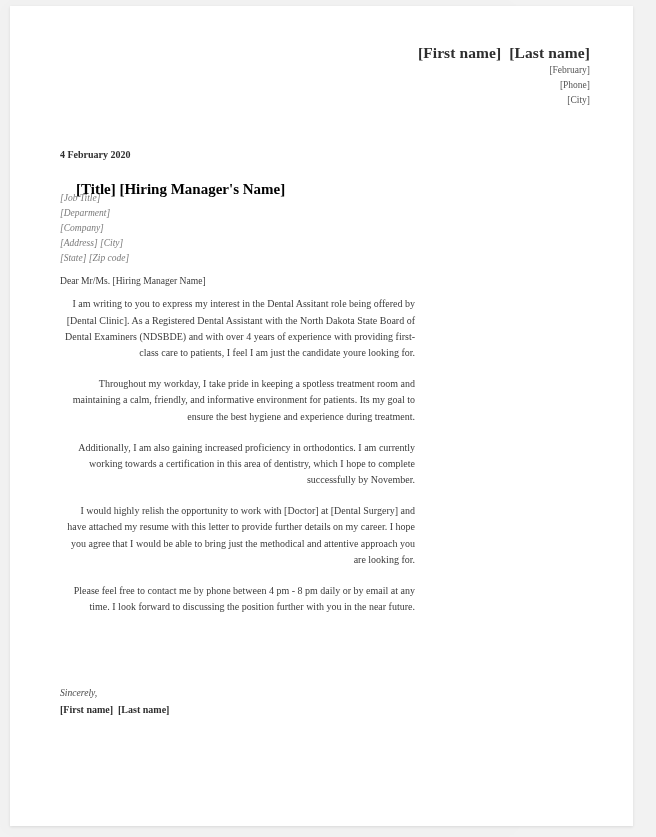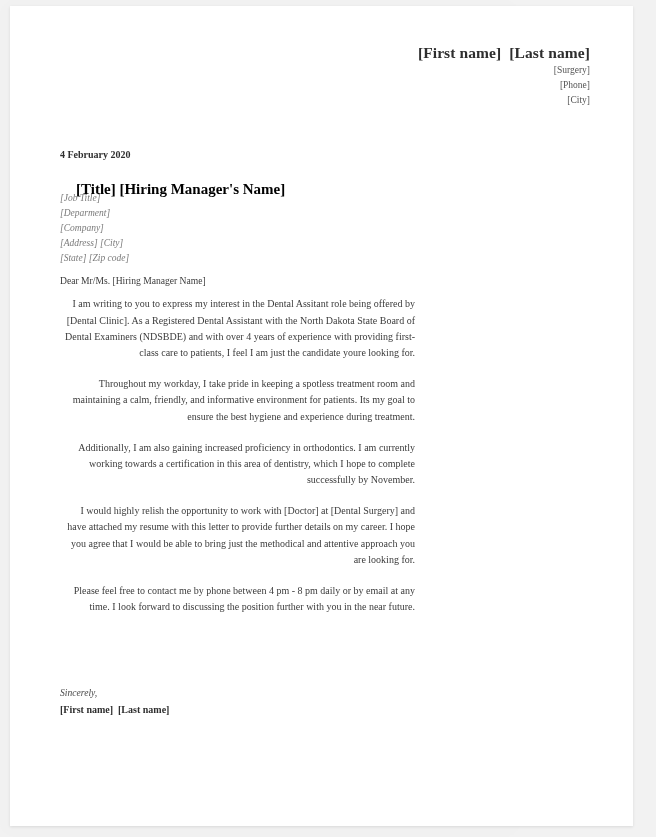--- a/index.html
+++ b/index.html
@@ -131,21 +131,21 @@
 </style>
 </head>
 <body>
 
 <div class="page-surround">
   <div class="page">
     <div class="sheet-inner">
 
       <div class="sender-block">
         <div class="sender-name">[First name]  [Last name]</div>
-        <div class="sender-line">[Surgery]</div>
+        <div class="sender-line">[February]</div>
         <div class="sender-line">[Phone]</div>
         <div class="sender-line">[City]</div>
       </div>
 
       <div class="date-line">4 February 2020</div>
 
       <div class="recipient-title">[Title] [Hiring Manager's Name]</div>
 
       <div class="recipient-address">
         <div>[Job Title]</div>

